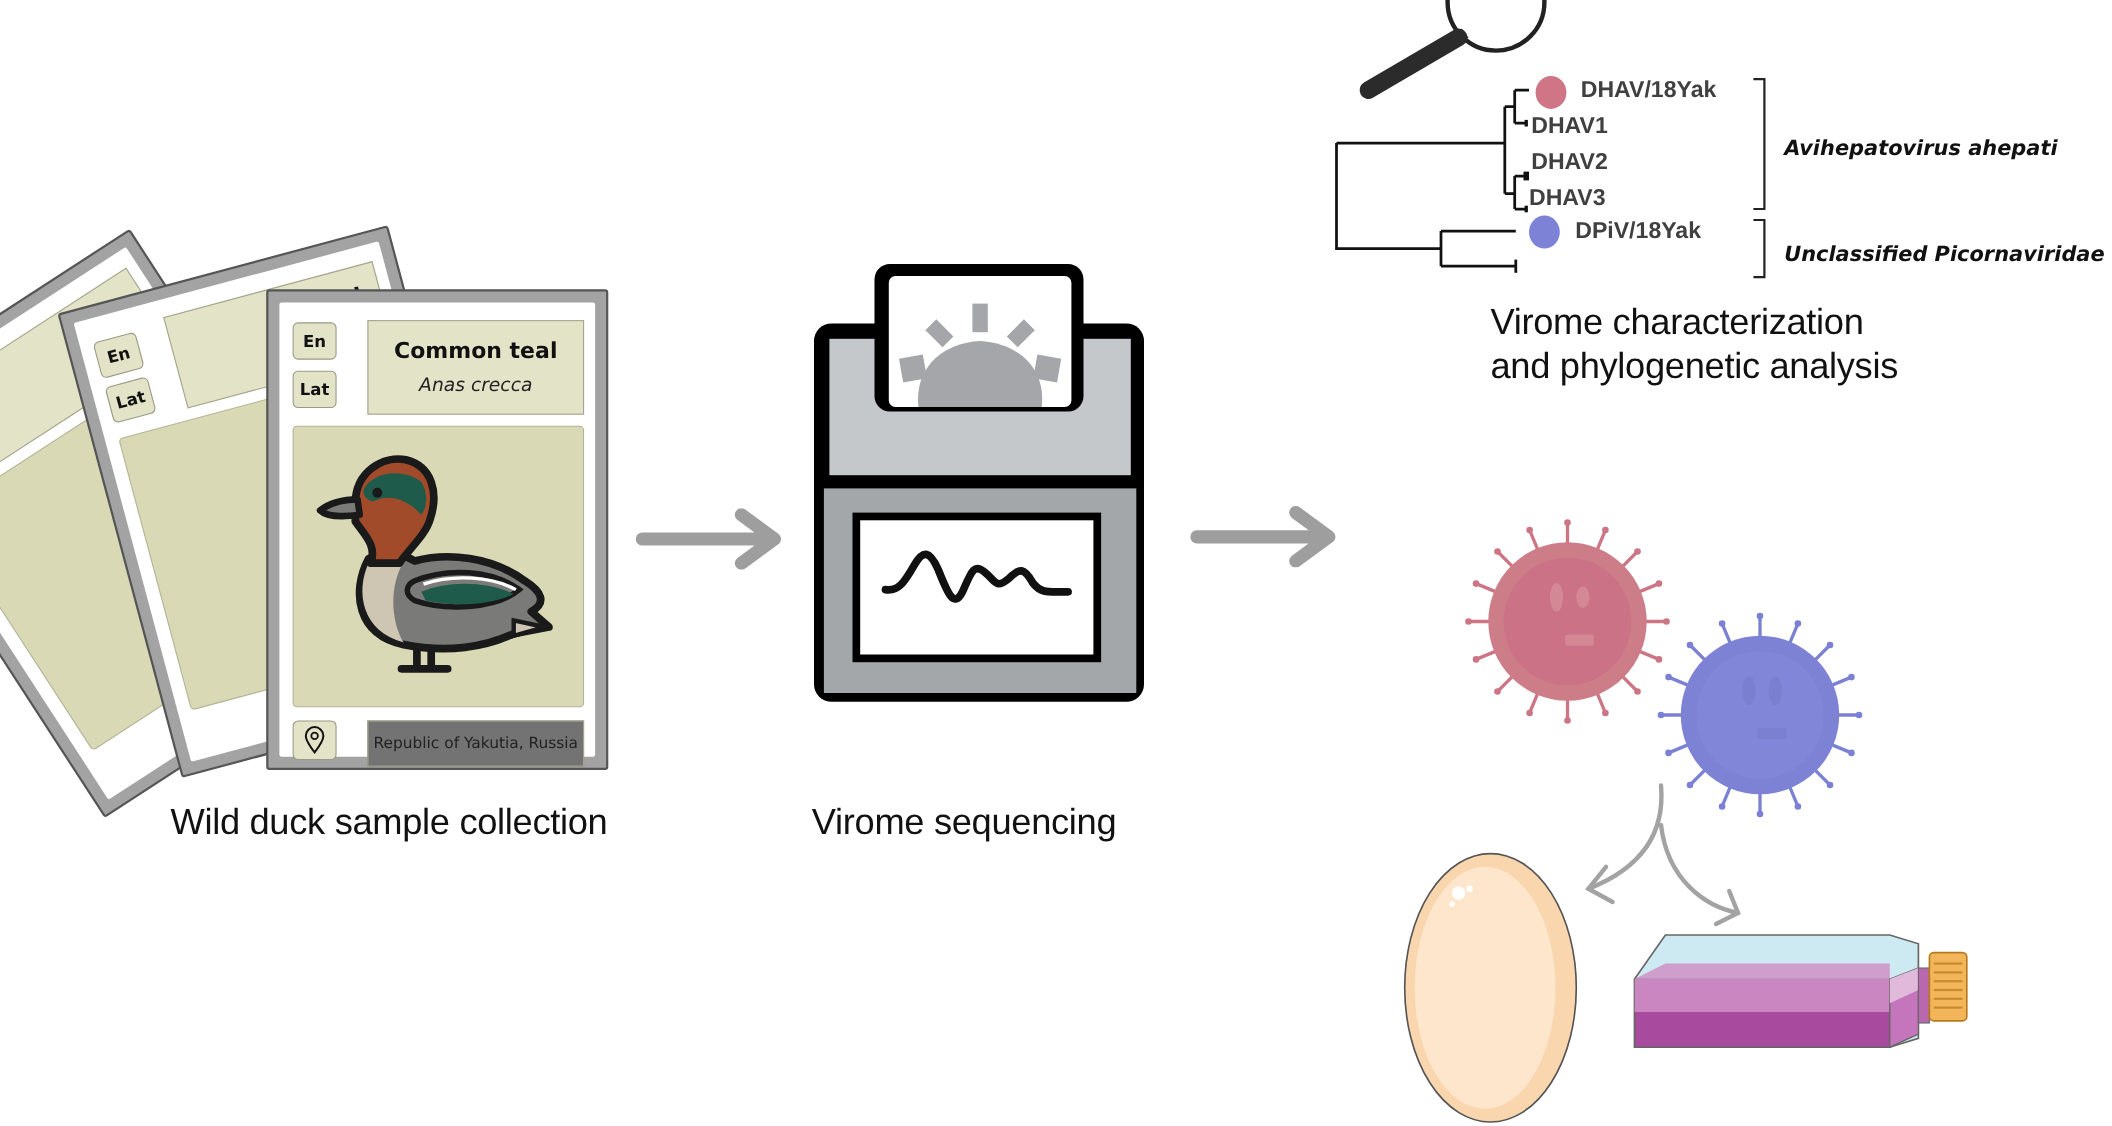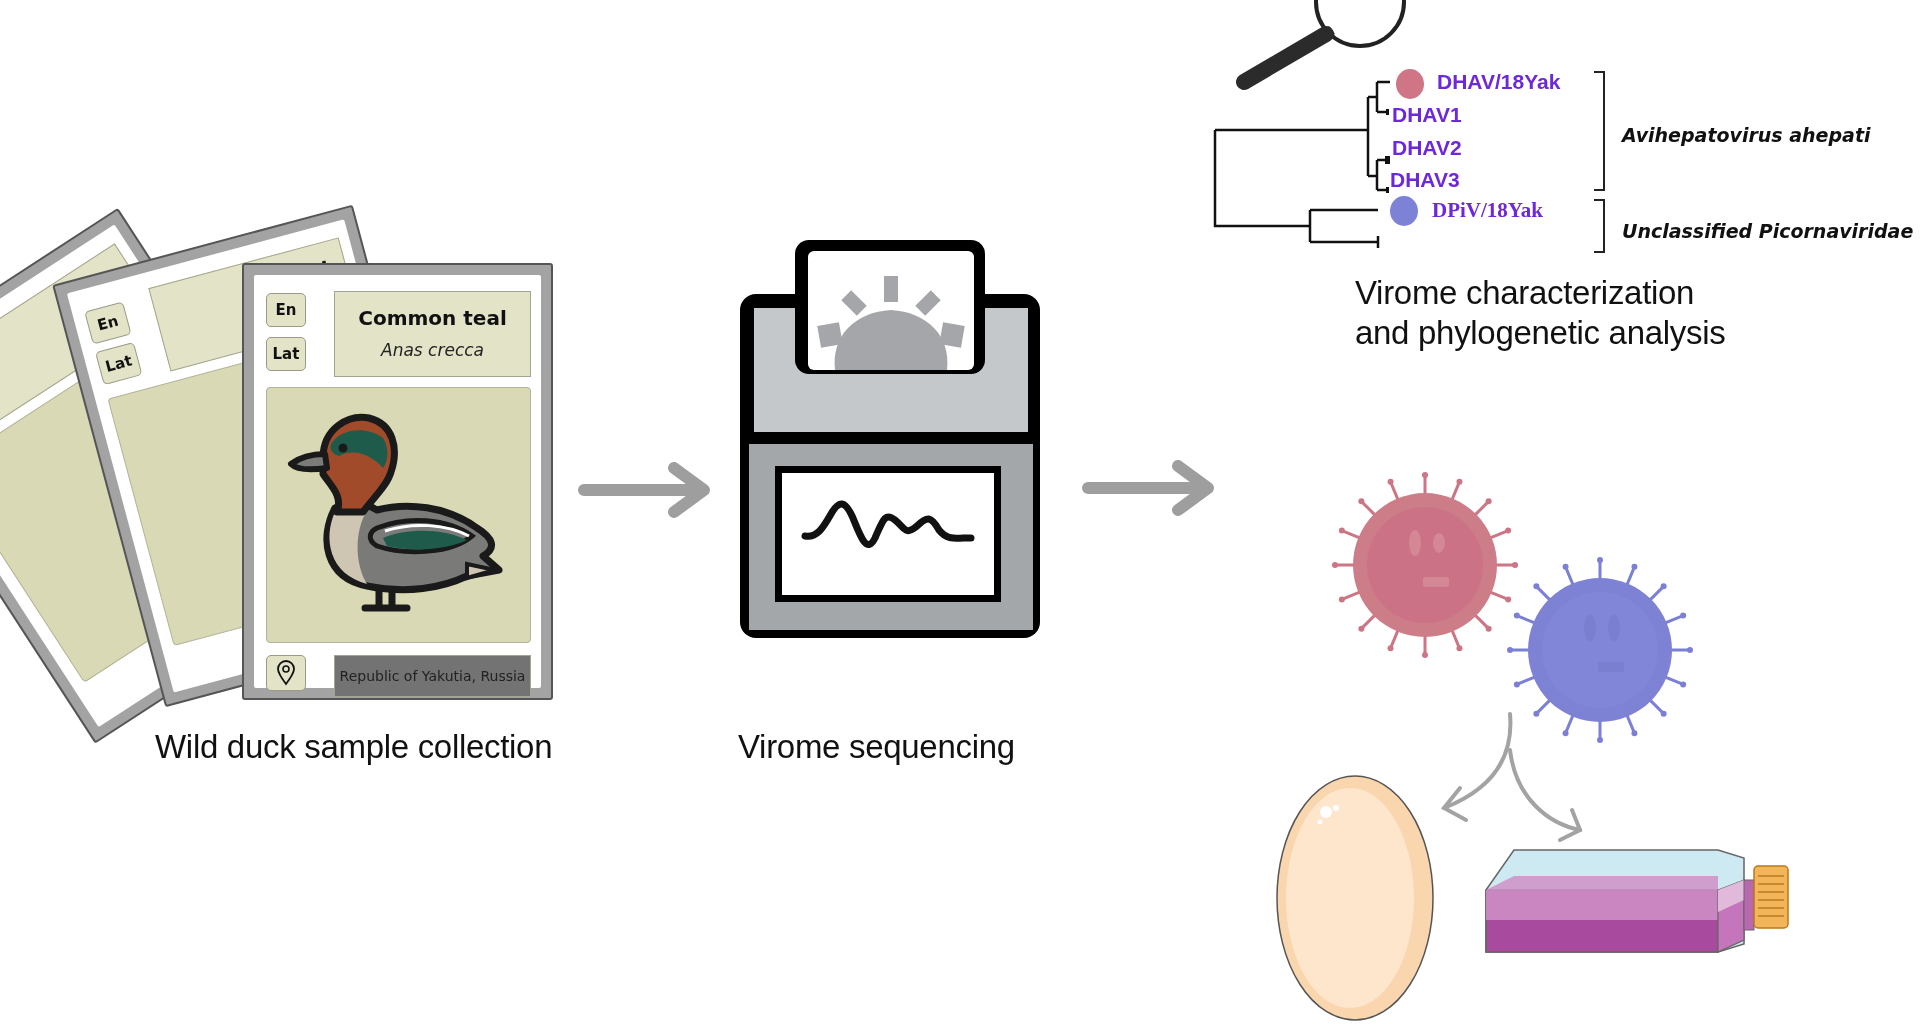--- a/index.html
+++ b/index.html
@@ -8,21 +8,21 @@
   .caption{position:absolute;font-family:"Liberation Sans",sans-serif;font-size:33px;color:#111;white-space:nowrap;letter-spacing:-0.3px;}
   .card{position:absolute;width:311px;height:437px;background:#a3a3a3;border:2px solid #555;box-sizing:border-box;border-radius:3px;}
   .card-inner{position:absolute;left:10px;top:10px;right:10px;bottom:10px;background:#fff;border-radius:2px;}
   .tag{position:absolute;width:40px;height:34px;background:#e3e3c8;border:1px solid #9a9a86;border-radius:5px;box-sizing:border-box;font-family:"DejaVu Sans",sans-serif;font-weight:bold;font-size:15px;color:#111;display:flex;align-items:center;justify-content:center;}
   .name-box{position:absolute;left:80px;top:16px;right:10px;height:86px;background:#e3e3c8;border:1px solid #a5a58f;box-sizing:border-box;text-align:center;}
   .name-box .en{font-family:"DejaVu Sans",sans-serif;font-weight:bold;font-size:20px;color:#111;margin-top:14px;}
   .name-box .lat{font-family:"DejaVu Sans",sans-serif;font-style:italic;font-size:17px;color:#222;margin-top:10px;}
   .pic-box{position:absolute;left:12px;top:112px;right:10px;height:256px;background:#d9d9b5;border:1px solid #b3b397;border-radius:4px;box-sizing:border-box;}
   .loc-box{position:absolute;left:80px;top:380px;right:10px;height:42px;background:#737373;border:1px solid #a5a58f;box-sizing:border-box;font-family:"DejaVu Sans",sans-serif;font-size:14px;color:#222;display:flex;align-items:center;justify-content:center;}
   .pin-box{position:absolute;left:12px;top:380px;width:40px;height:36px;background:#e3e3c8;border:1px solid #9a9a86;border-radius:5px;box-sizing:border-box;display:flex;align-items:center;justify-content:center;}
-  .tree-label{position:absolute;font-family:"Liberation Sans",sans-serif;font-weight:bold;font-size:21px;color:#6d28d9;white-space:nowrap;}
+  .tree-label{position:absolute;font-family:"Liberation Sans",sans-serif;font-weight:bold;font-size:21px;color:#404040;white-space:nowrap;}
   .clade-label{position:absolute;font-family:"DejaVu Sans",sans-serif;font-weight:bold;font-style:italic;font-size:19px;color:#111;white-space:nowrap;}
 </style>
 </head>
 <body>
 
 <div>
 
   <div class="card" style="left:70px;top:222px;transform:rotate(-33deg);transform-origin:50% 100%;">
     <div class="card-inner">
 
@@ -145,21 +145,21 @@
     </g>
   </svg>
 
   <div class="abs" style="left:1396px;top:69px;width:28px;height:30px;border-radius:50%;background:#cf7585;"></div>
   <div class="abs" style="left:1390px;top:196px;width:28px;height:30px;border-radius:50%;background:#7d82d6;"></div>
 
   <div class="tree-label" style="left:1437px;top:70px;">DHAV/18Yak</div>
   <div class="tree-label" style="left:1392px;top:103px;">DHAV1</div>
   <div class="tree-label" style="left:1392px;top:136px;">DHAV2</div>
   <div class="tree-label" style="left:1390px;top:168px;">DHAV3</div>
-  <div class="tree-label" style="left:1432px;top:198px;font-family:Liberation Serif, serif;">DPiV/18Yak</div>
+  <div class="tree-label" style="left:1432px;top:198px;">DPiV/18Yak</div>
 
   <svg class="abs" style="left:1590px;top:68px;" width="20" height="190" viewBox="0 0 20 190">
     <path d="M4 4 L14 4 L14 122 L4 122" stroke="#222" stroke-width="2" fill="none"></path>
     <path d="M4 132 L14 132 L14 184 L4 184" stroke="#222" stroke-width="2" fill="none"></path>
   </svg>
   <div class="clade-label" style="left:1622px;top:124px;">Avihepatovirus ahepati</div>
   <div class="clade-label" style="left:1622px;top:220px;">Unclassified Picornaviridae</div>
 
   <div class="caption" style="left:1355px;top:274px;">Virome characterization</div>
   <div class="caption" style="left:1355px;top:314px;">and phylogenetic analysis</div>

